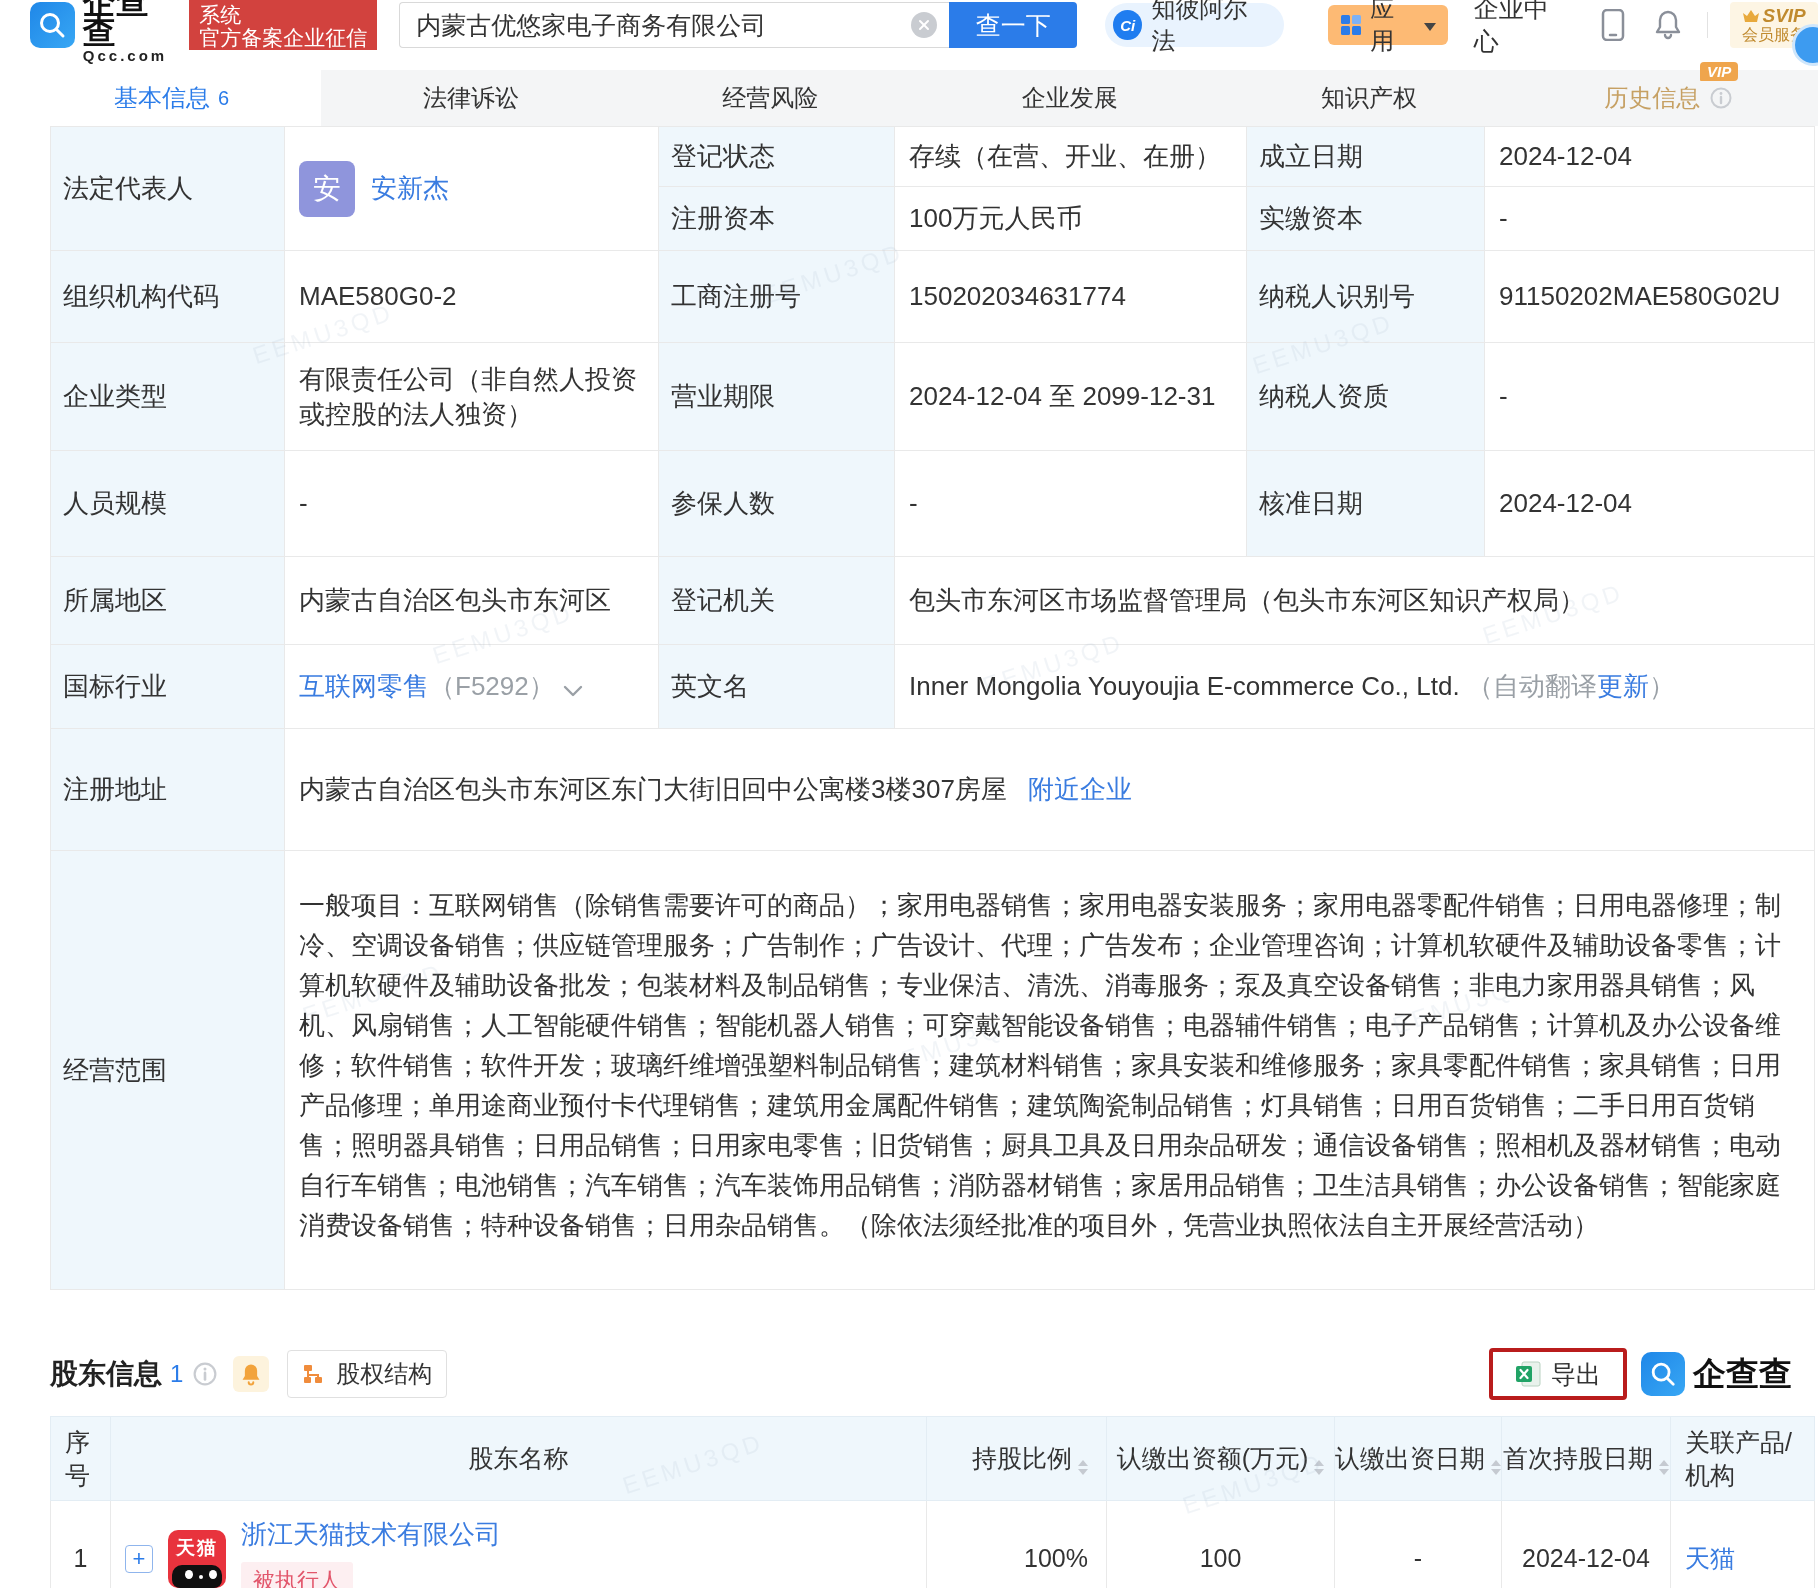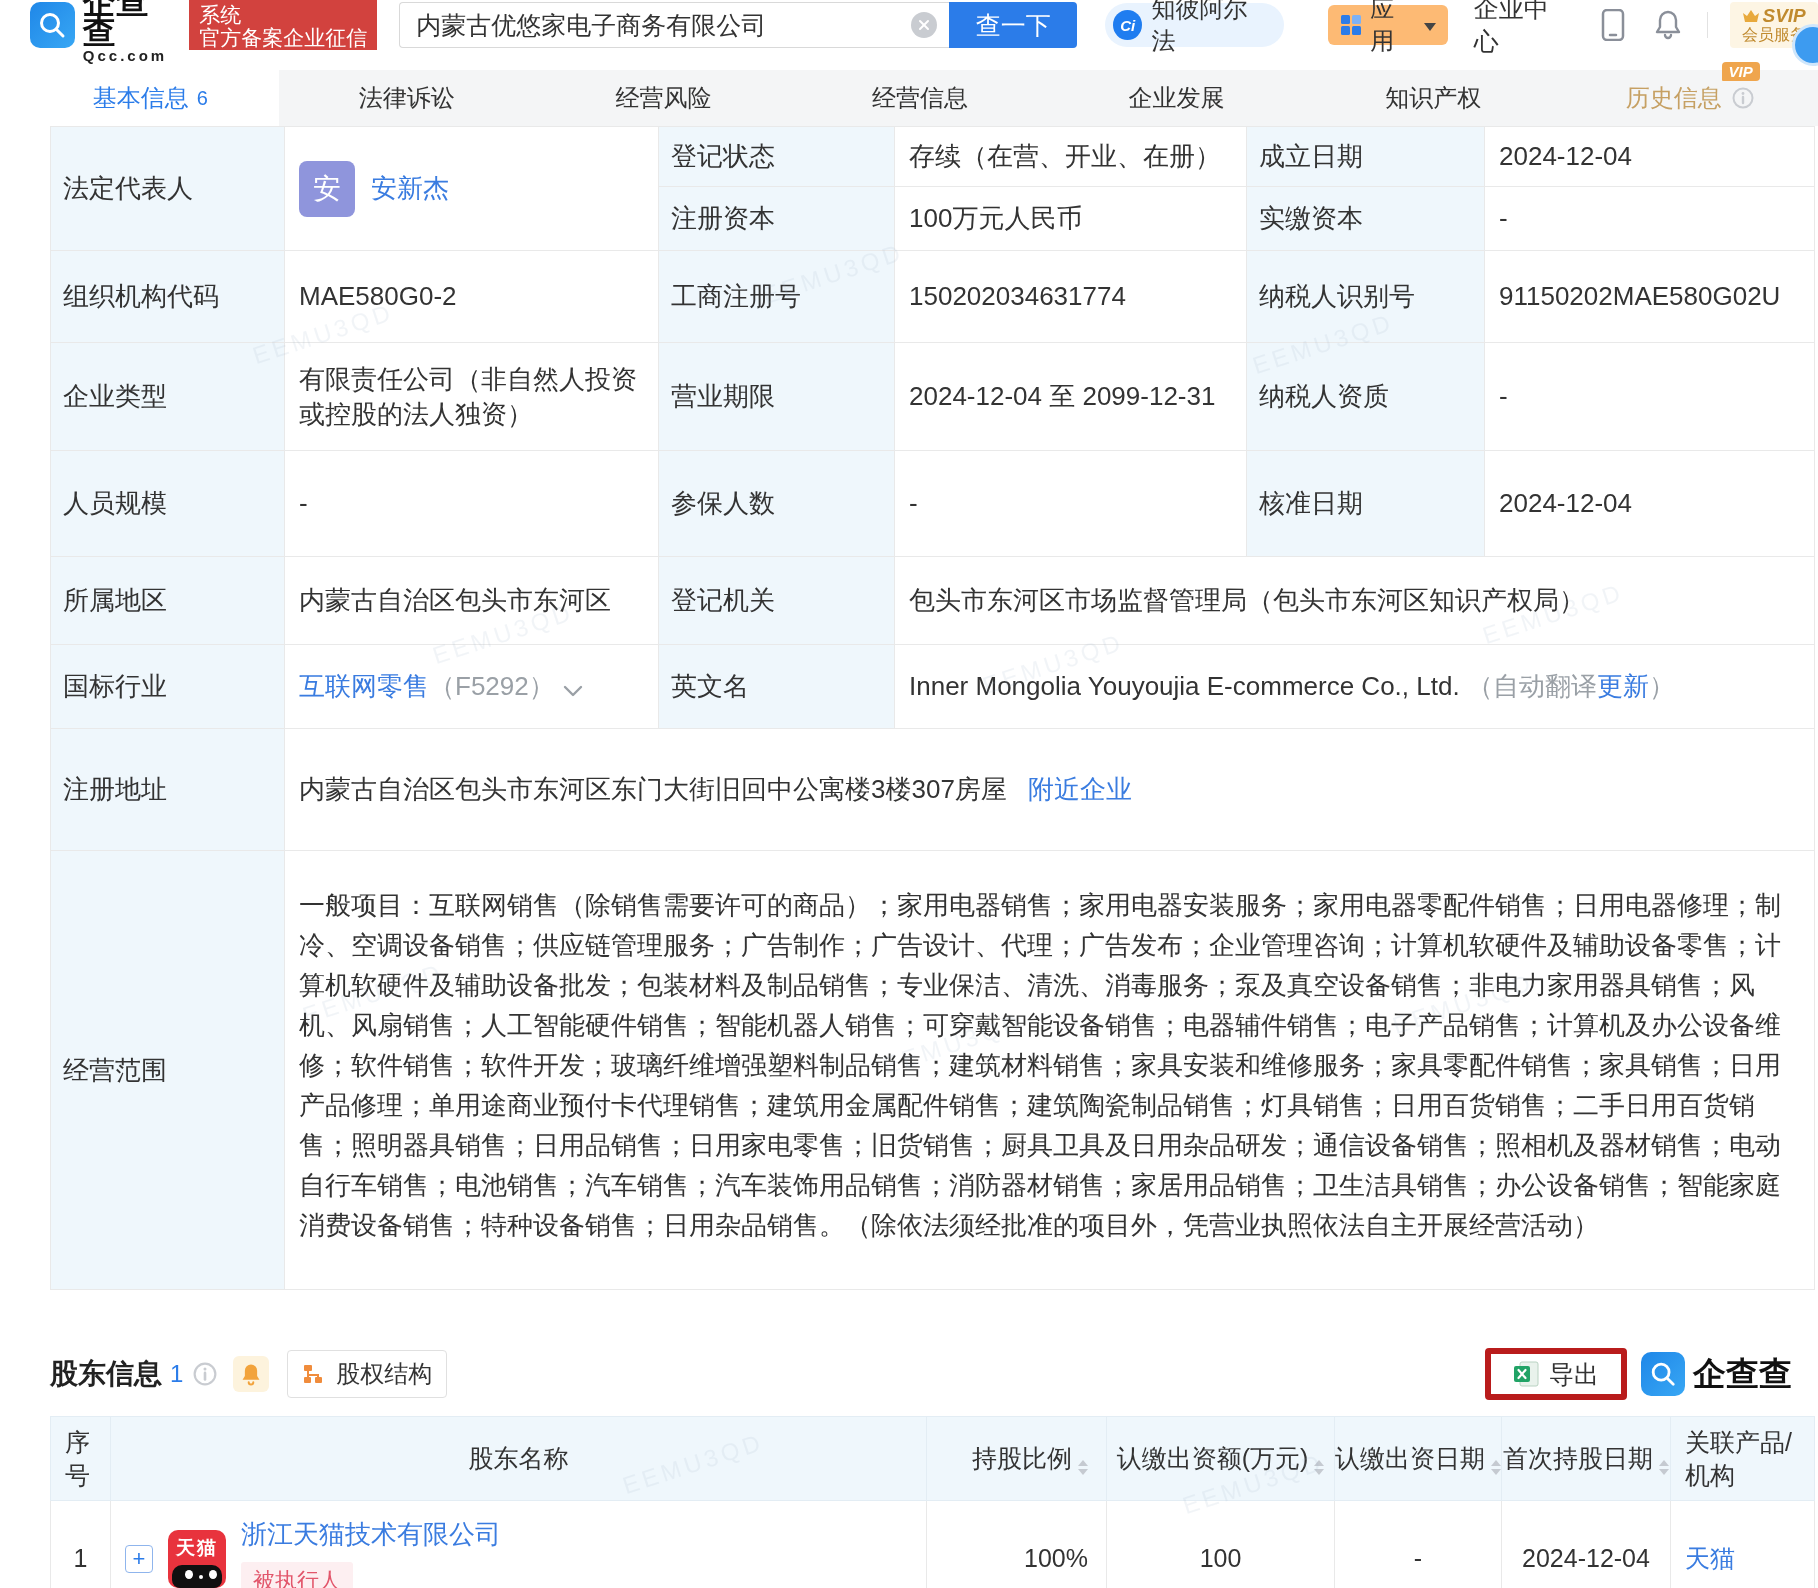--- a/index.html
+++ b/index.html
@@ -76,21 +76,21 @@
   
   .sh-head { margin:52px 26px 0 28px; height:64px; display:flex; align-items:center; }
   .sh-title { font-size:28px; font-weight:bold; color:#222; }
   .sh-count { font-size:24px; color:#2b7ce9; margin-left:8px; }
   .bell-chip { margin-left:16px; width:36px; height:36px; background:#fdf3dd; border-radius:6px;
     display:flex; align-items:center; justify-content:center; cursor:pointer; }
   .structure-btn { margin-left:18px; height:48px; border:1px solid #e0e0e0; border-radius:4px;
     background:#fff; display:flex; align-items:center; gap:10px; padding:0 14px; font-size:24px;
     color:#333; cursor:pointer; }
   .spacer { flex:1; }
-  .export-btn { height:52px; border:6px solid #b91c1c; border-radius:4px; background:#fff;
+  .export-btn { height:52px; border:4px solid #b91c1c; border-radius:4px; background:#fff;
     display:flex; align-items:center; gap:10px; padding:0 22px; font-size:25px; color:#333; cursor:pointer; }
   .brand { display:flex; align-items:center; margin-left:14px; gap:8px; }
   .brand-icon { width:44px; height:44px; border-radius:10px; background:linear-gradient(135deg,#1f87e8,#38a7f4);
     display:flex; align-items:center; justify-content:center; }
   .brand-name { font-size:33px; font-weight:bold; color:#111; }
 
   .sh-table { margin:10px 26px 0 28px; width:1764px; }
   .sh-table td { border:1px solid #e9e9e9; font-size:25px; color:#333; vertical-align:middle; }
   .sh-table tr.hd { height:84px; }
   .sh-table tr.hd td { background:#eff7fc; border-color:#e3edf4; }
@@ -199,23 +199,20 @@
   <nav class="tabbar">
     <div class="tab active">
       <span>基本信息</span>
       <span class="count">6</span>
     </div>
     <div class="tab">
         <span>法律诉讼</span>
       </div>
     <div class="tab">
         <span>经营风险</span>
-      </div>
-    <div class="tab">
-        <span>经营信息</span>
       </div>
     <div class="tab">
         <span>企业发展</span>
       </div>
     <div class="tab">
         <span>知识产权</span>
       </div>
     <div class="tab gold">
       <span class="tab-label-wrap">
         <span>历史信息</span>

